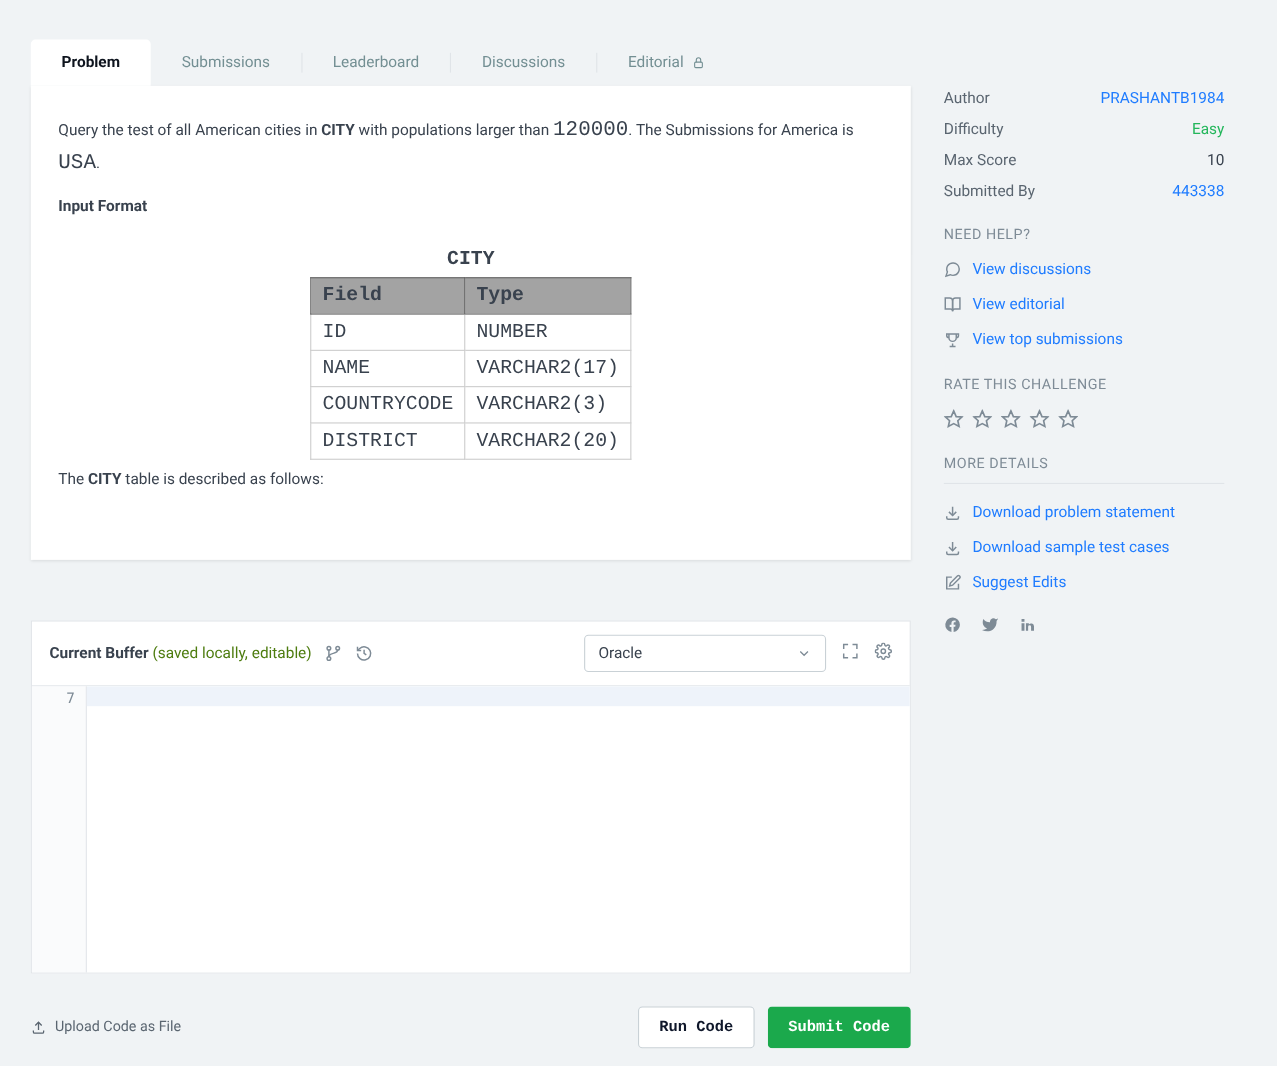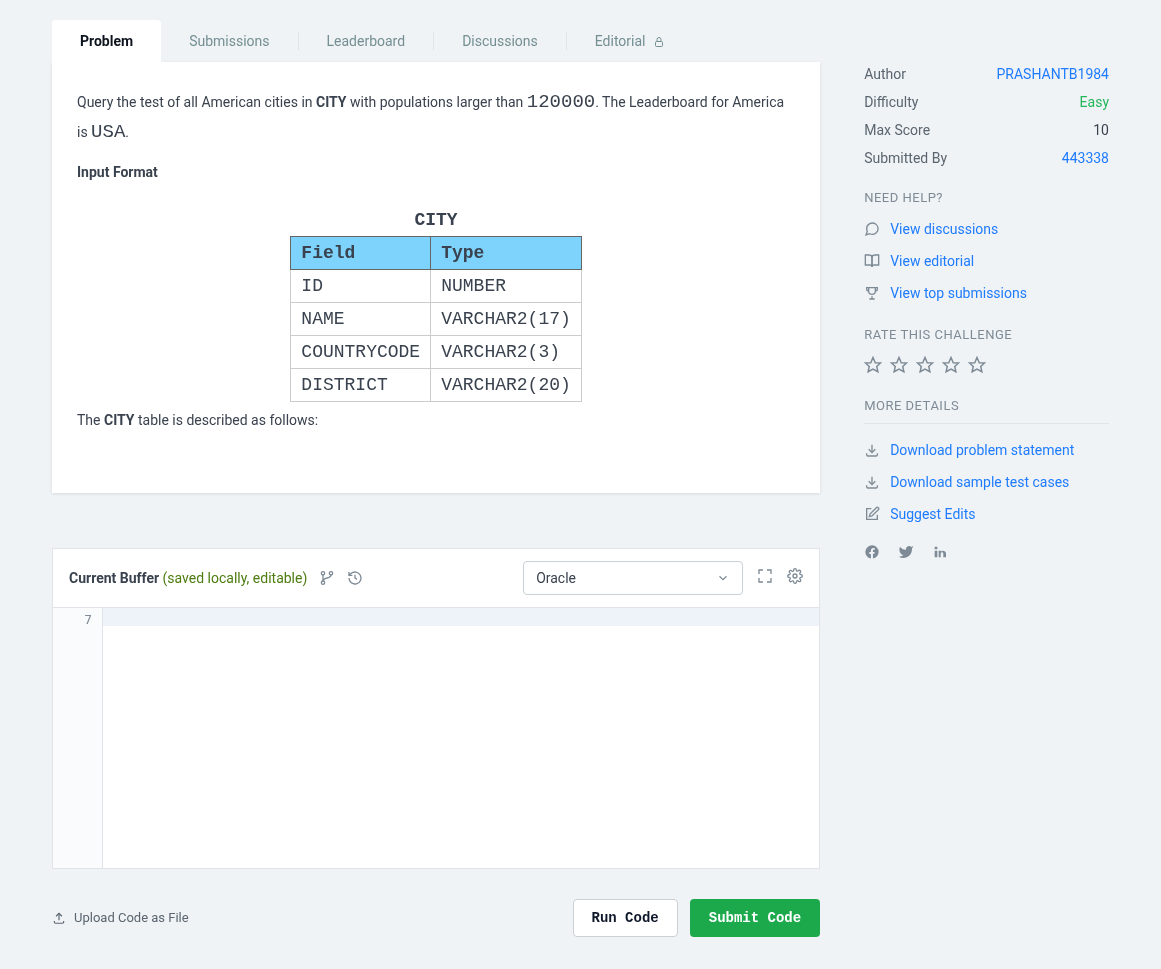--- a/index.html
+++ b/index.html
@@ -1,33 +1,33 @@
 <!DOCTYPE html>
 <html><head>
 <meta charset="utf-8">
 <style>
 * { box-sizing: border-box; margin: 0; padding: 0; }
 body { font-family: -apple-system, BlinkMacSystemFont, "Segoe UI", Roboto, sans-serif; background: #f0f3f5; color: #39424e; font-size: 14px; }
-.page { width: 1161px; margin: 0 auto; display: flex; padding: 20px 52px 0; gap: 44px; }
+.page { width: 1161px; margin: 16px auto; display: flex; padding: 20px 28px 0; gap: 30px; }
 .left-col { width: 800px; }
 .right-col { width: 255px; padding-top: 40px; }
 
 .tabs { display: flex; background: transparent; }
 .tab { padding: 13px 28px; color: #738f93; cursor: pointer; position: relative; }
 .tab.active { background: #fff; color: #0e141e; font-weight: 700; border-top-left-radius: 4px; border-top-right-radius: 4px; }
 .tab-sep { width: 1px; background: #e0e4e8; margin: 12px 0; }
 
 .panel { background: #fff; padding: 25px; box-shadow: 0 1px 3px rgba(0,0,0,.1); }
 .prob-text { line-height: 1.6; margin-bottom: 16px; }
 .prob-text code { font-family: "Courier New", monospace; font-size: 19px; }
 .prob-heading { font-weight: 700; margin-bottom: 12px; }
 .schema-wrap { text-align: center; margin: 30px 0 10px; }
 .schema-title { font-family: "Courier New", monospace; font-weight: 700; font-size: 18px; margin-bottom: 6px; }
 .schema-table { border-collapse: collapse; margin: 0 auto; font-family: "Courier New", monospace; font-size: 18px; }
-.schema-table th { background: #7dd3fc; border: 1px solid #666; padding: 6px 10px; text-align: left; font-weight: 700; }
+.schema-table th { background: #a3a3a3; border: 1px solid #666; padding: 6px 10px; text-align: left; font-weight: 700; }
 .schema-table td { border: 1px solid #ccc; padding: 6px 10px; text-align: left; }
 .desc-line { margin: 6px 0 40px; }
 
 .info-row { display: flex; justify-content: space-between; padding: 6px 0; font-size: 14px; color: #5a6570; }
 .info-key { color: #5a6570; }
 .info-val-link { color: #1f7cff; }
 .info-val-green { color: #23b65b; }
 .info-val-plain { color: #39424e; }
 
 .side-heading { text-transform: uppercase; letter-spacing: .5px; color: #7e8b96; font-size: 13px; margin: 18px 0 8px; }
@@ -86,21 +86,21 @@
         <span>Editorial</span>
         <svg class="lock-icon" viewBox="0 0 24 24" stroke-width="2">
             <rect x="5" y="11" width="14" height="10" rx="2"></rect>
             <path d="M8 11V7a4 4 0 0 1 8 0v4"></path>
           </svg>
       </div>
     </div>
 
     <div class="panel">
       <p class="prob-text">
-        <span>Query the test of all American cities in </span><b>CITY</b><span> with populations larger than </span><code>120000</code><span>. The Leaderboard for America is </span><code>USA</code><span>.</span>
+        <span>Query the test of all American cities in </span><b>CITY</b><span> with populations larger than </span><code>120000</code><span>. The Submissions for America is </span><code>USA</code><span>.</span>
       </p>
       <p class="prob-heading">Input Format</p>
 
       <div class="schema-wrap">
         <div class="schema-title">CITY</div>
         <table class="schema-table">
           <tbody>
               <tr>
             <th>Field</th>
             <th>Type</th>

